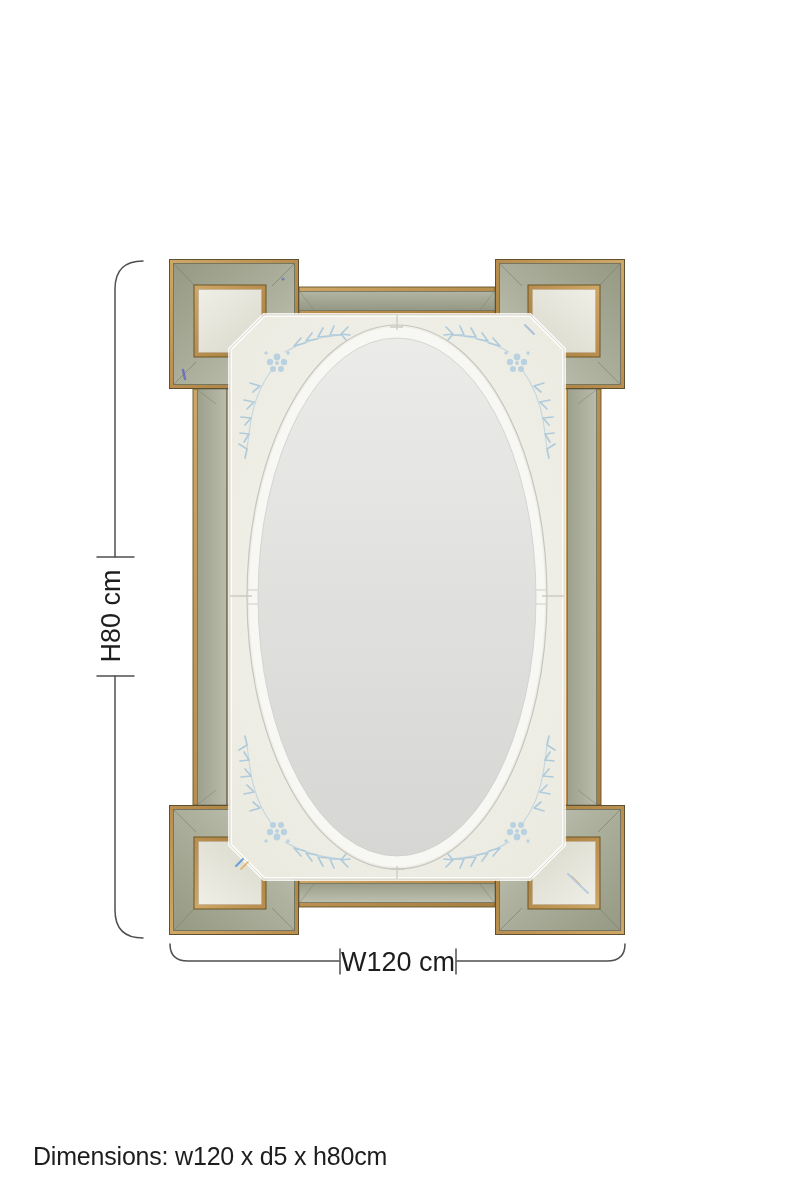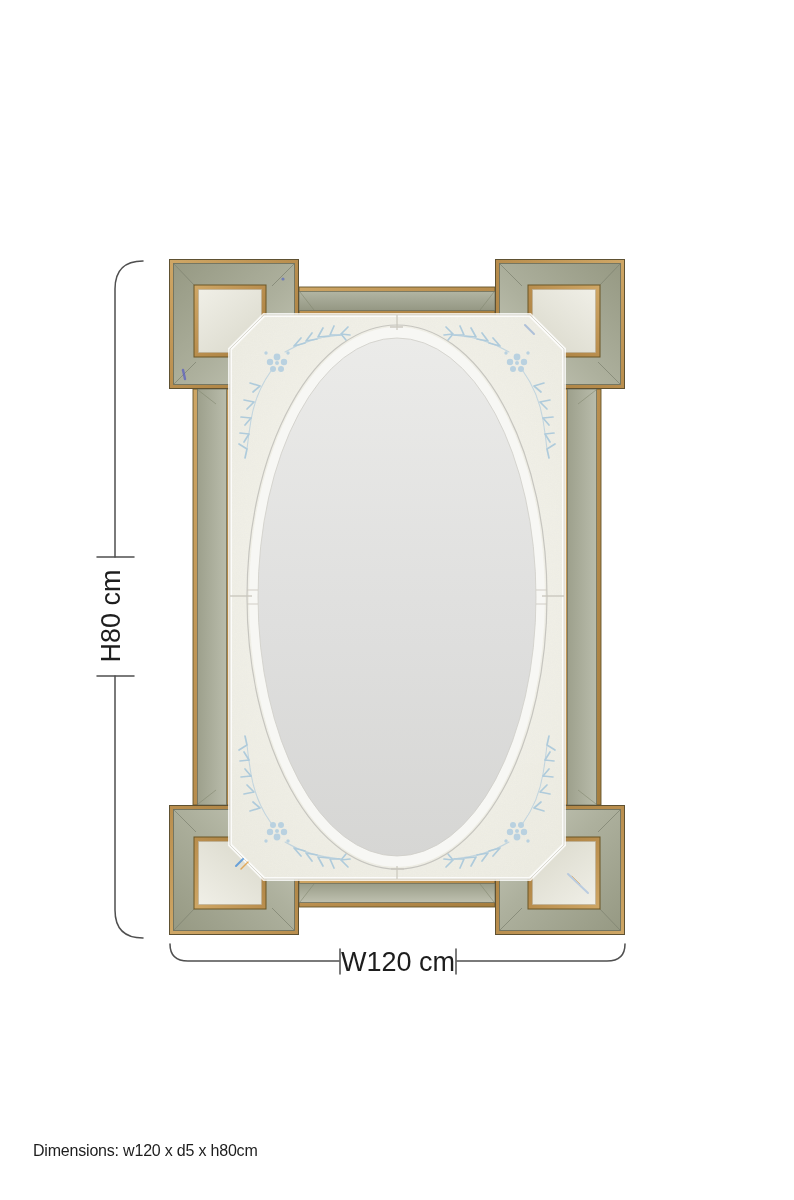--- a/index.html
+++ b/index.html
@@ -13,21 +13,21 @@
   .figure-svg{position:absolute;left:0;top:0;}
   .dim-label{
     font-family:"Liberation Sans","DejaVu Sans",sans-serif;
     font-size:27px;
     fill:var(--textcolor,#1d1d1d);
   }
   .caption{
     position:absolute;
     left:33px;
     top:1142px;
-    font-size:16px;
+    font-size:25px;
     letter-spacing:-0.2px;
     color:var(--textcolor,#1d1d1d);
     text-align:center;
   }
 </style>
 </head>
 <body>
 
 <div class="canvas">
 

